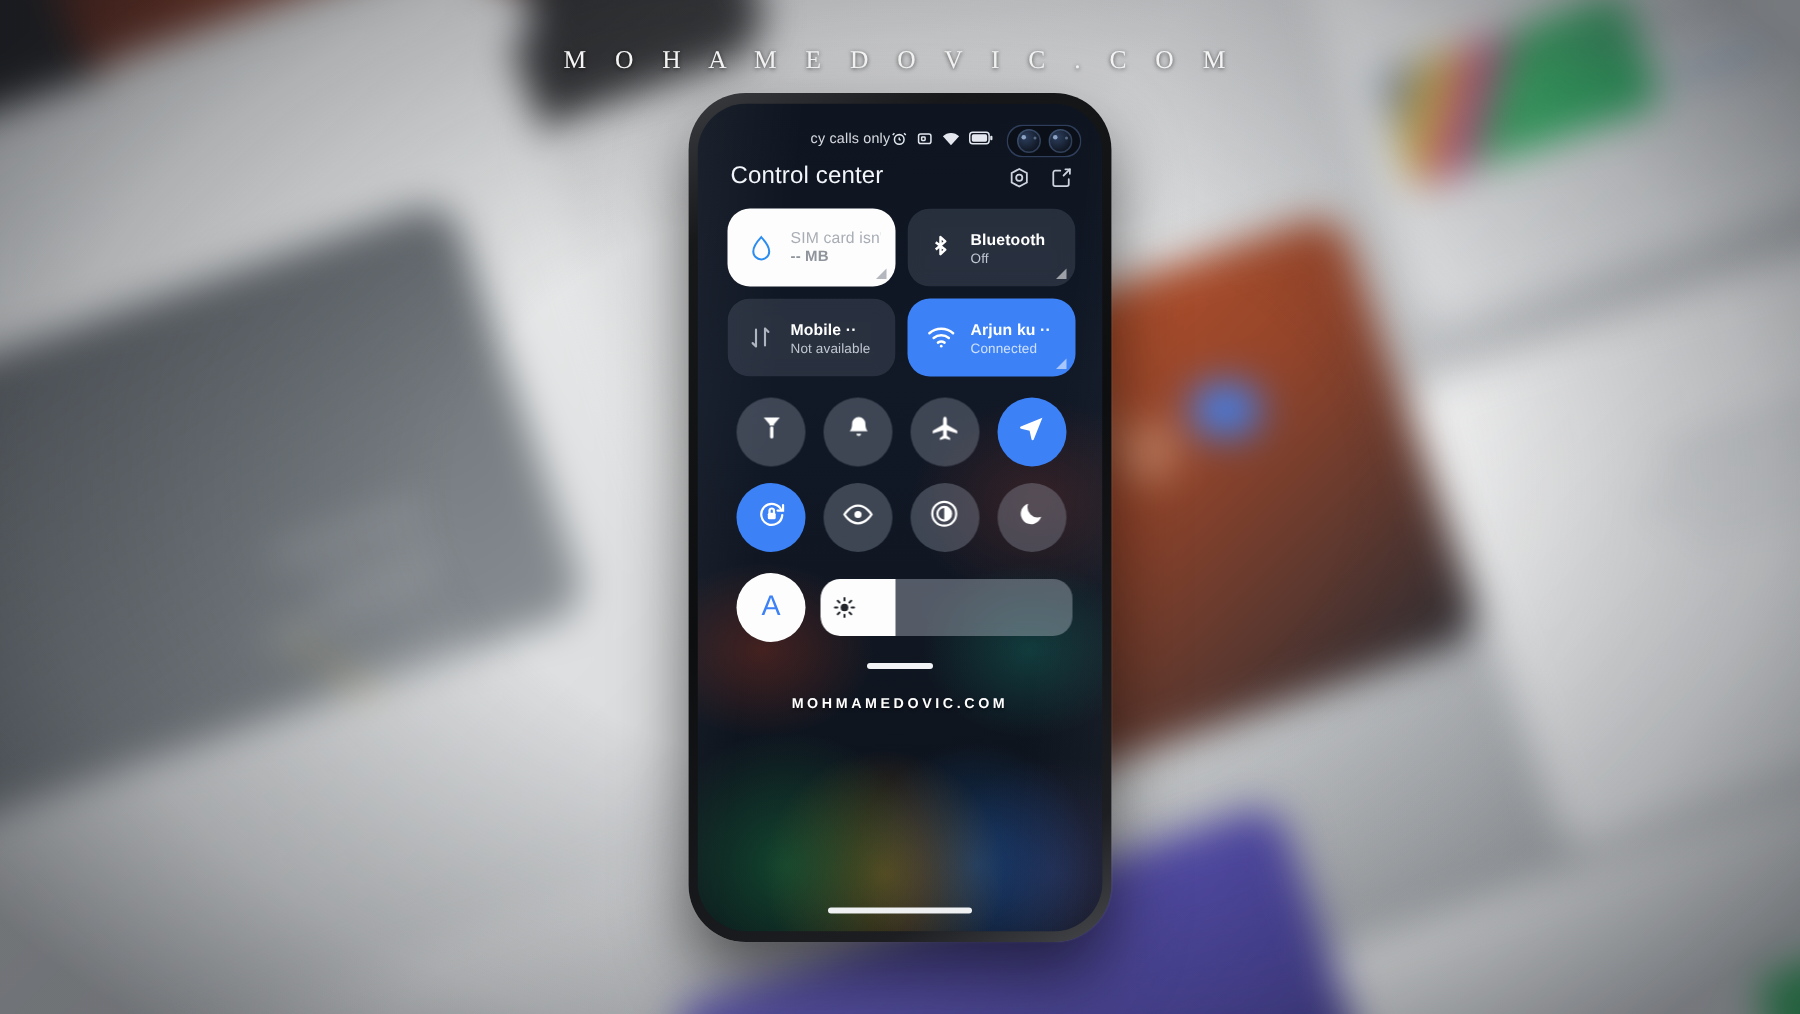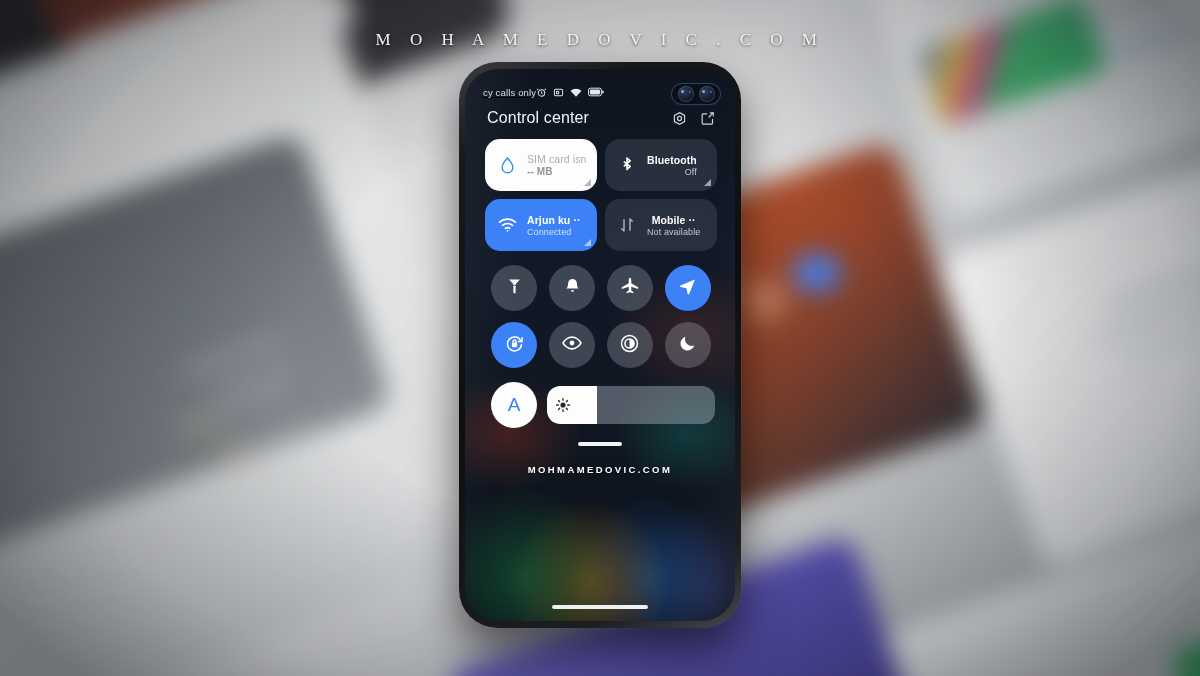--- a/index.html
+++ b/index.html
@@ -144,22 +144,22 @@
   }
   .lens{ width:16px; height:16px; border-radius:50%;
     background:radial-gradient(circle at 36% 34%, #2d3f5e 0%, #131b29 60%, #080b12 100%);
     box-shadow:inset 0 0 0 1px rgba(110,140,190,.35); position:relative; }
   .lens::before{ content:""; position:absolute; left:3px; top:4px; width:3px; height:3px; border-radius:50%; background:rgba(175,200,235,.75); }
   .lens::after{ content:""; position:absolute; right:3px; top:5px; width:2px; height:2px; border-radius:50%; background:rgba(150,175,210,.5); }
 
   
   .statusbar{
     position:relative; z-index:5;
-    display:flex; align-items:center; justify-content:flex-start;
-    padding:12px 16px 0 18px; height:34px;text-decoration:underline;
+    display:flex; align-items:center; justify-content:center;
+    padding:12px 16px 0 18px; height:34px;
   }
   .sb-left{ font-size:9.5px; color:#e8ebf0; letter-spacing:.15px; font-weight:500; opacity:.92; }
   .sb-right{ display:flex; align-items:center; gap:6px; }
   .sb-ico{ color:#e4e8ee; display:flex; align-items:center; }
 
   
   .cc-header{
     position:relative; z-index:5;
     display:flex; align-items:center; justify-content:space-between;
     padding:6px 20px 0 22px;
@@ -181,22 +181,22 @@
   }
   .tile.dark{ background:rgba(128,138,155,.22); backdrop-filter:blur(6px); }
   .tile.light{ background:#fdfdfd; }
   .tile.blue{ background:#3c82f6; }
   .tile-ico{ flex:0 0 auto; display:flex; align-items:center; justify-content:center; width:22px; }
   .tile-txt{ min-width:0; display:flex; flex-direction:column; gap:1px; }
   .tile-t1{ font-size:10.5px; font-weight:700; white-space:nowrap; overflow:hidden; text-overflow:clip; letter-spacing:.1px; }
   .tile-t2{ font-size:9px; white-space:nowrap; overflow:hidden; letter-spacing:.1px; }
   .tile.light .tile-t1{ color:#a8adb5; font-weight:500; }
   .tile.light .tile-t2{ color:#8f949c; font-weight:700; font-size:10px; }
-  .tile.dark .tile-t1{ color:#ffffff;text-align:center; }
-  .tile.dark .tile-t2{ color:#c2c8d2;text-align:right; }
+  .tile.dark .tile-t1{ color:#ffffff; }
+  .tile.dark .tile-t2{ color:#c2c8d2; }
   .tile.blue .tile-t1{ color:#ffffff; }
   .tile.blue .tile-t2{ color:#cfe0fd; }
   .corner{
     position:absolute; right:6px; bottom:5px; width:0; height:0;
     border-left:7px solid transparent; border-bottom:7px solid rgba(255,255,255,.55);
   }
   .tile.light .corner{ border-bottom-color:rgba(120,126,136,.55); }
 
   
   .toggles{
@@ -391,46 +391,46 @@
             <path d="M5 7l8 6.2L9 17V2.6l4 3.6L5 13"></path>
           </svg>
         </span>
         <span class="tile-txt">
           <span class="tile-t1">Bluetooth</span>
           <span class="tile-t2">Off</span>
         </span>
         <span class="corner"></span>
       </div>
 
+      <div class="tile dark">
+        <span class="tile-ico">
+          <svg width="16" height="18" viewBox="0 0 20 24" fill="none" stroke="#aeb5c0" stroke-width="1.9" stroke-linecap="round" stroke-linejoin="round">
+            <path d="M6 20V5M6 20l-3-3M14 4v15M14 4l3 3"></path>
+          </svg>
+        </span>
+        <span class="tile-txt">
+          <span class="tile-t1">Mobile ··</span>
+          <span class="tile-t2">Not available</span>
+        </span>
+      </div>
+
       <div class="tile blue">
         <span class="tile-ico">
           <svg width="19" height="16" viewBox="0 0 24 18" fill="none" stroke="#ffffff" stroke-width="2.1" stroke-linecap="round">
             <path d="M2 5.4A15.2 15.2 0 0 1 22 5.4"></path>
             <path d="M5.6 9.4a10.2 10.2 0 0 1 12.8 0"></path>
             <path d="M9.2 13.3a5 5 0 0 1 5.6 0"></path>
             <circle cx="12" cy="16.3" r="1.1" fill="#ffffff" stroke="none"></circle>
           </svg>
         </span>
         <span class="tile-txt">
           <span class="tile-t1">Arjun ku ··</span>
           <span class="tile-t2">Connected</span>
         </span>
         <span class="corner"></span>
-      </div>
-
-      <div class="tile dark">
-        <span class="tile-ico">
-          <svg width="16" height="18" viewBox="0 0 20 24" fill="none" stroke="#aeb5c0" stroke-width="1.9" stroke-linecap="round" stroke-linejoin="round">
-            <path d="M6 20V5M6 20l-3-3M14 4v15M14 4l3 3"></path>
-          </svg>
-        </span>
-        <span class="tile-txt">
-          <span class="tile-t1">Mobile ··</span>
-          <span class="tile-t2">Not available</span>
-        </span>
       </div>
     </div>
 
     <div class="toggles">
 
       <div class="tog off">
         <span>
           <svg width="19" height="19" viewBox="0 0 24 24" fill="#ffffff">
             <path d="M5.2 3h13.6l-4.9 5.6v1.1h-3.8V8.6L5.2 3z"></path>
             <rect x="10.6" y="10.6" width="2.8" height="10" rx="1.2"></rect>

